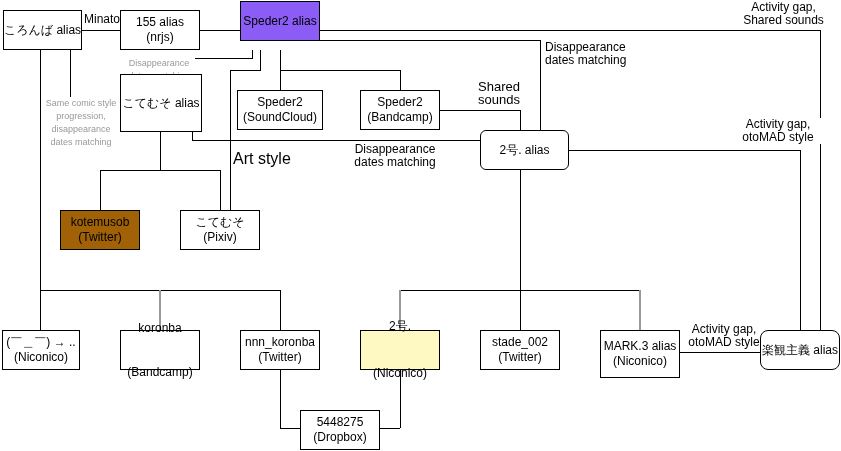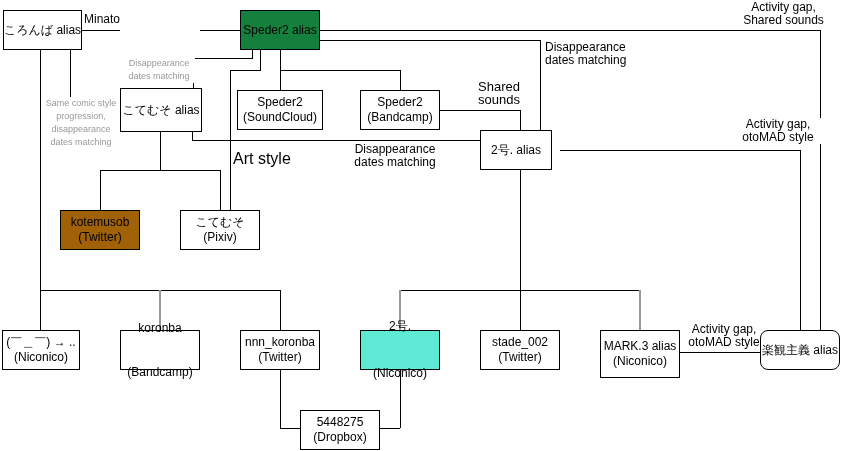--- a/index.html
+++ b/index.html
@@ -119,35 +119,39 @@
       <span class="lbl-line">Activity gap,</span>
       <span class="lbl-line">otoMAD style</span>
     </div>
     <div class="elabel" style="left: 684px; top: 323px; width: 80px; text-align: center; font-size: 12px; color: rgb(0, 0, 0);">
       <span class="lbl-line">Activity gap,</span>
       <span class="lbl-line">otoMAD style</span>
     </div>
     <div class="node" style="left: 3px; top: 10px; width: 79px; height: 40px; background: rgb(255, 255, 255); border-color: rgb(0, 0, 0);">
       <span class="node-line">ころんば alias</span>
     </div>
-    <div class="node" style="left: 240px; top: 10px; width: 80px; height: 40px; background: #15803d; border-color: rgb(0, 0, 0);">
+    <div class="node" style="left: 120px; top: 10px; width: 80px; height: 40px; background: rgb(255, 255, 255); border-color: rgb(0, 0, 0);">
+      <span class="node-line">155 alias</span>
+      <span class="node-line">(nrjs)</span>
+    </div>
+    <div class="node" style="left: 240px; top: 1px; width: 80px; height: 40px; background: #8b5cf6; border-color: rgb(0, 0, 0);">
       <span class="node-line">Speder2 alias</span>
     </div>
-    <div class="node" style="left: 120px; top: 88px; width: 82px; height: 44px; background: rgb(255, 255, 255); border-color: rgb(0, 0, 0);">
+    <div class="node" style="left: 120px; top: 74px; width: 82px; height: 58px; background: rgb(255, 255, 255); border-color: rgb(0, 0, 0);">
       <span class="node-line">こてむそ alias</span>
     </div>
     <div class="node" style="left: 237px; top: 90px; width: 86px; height: 40px; background: rgb(255, 255, 255); border-color: rgb(0, 0, 0);">
       <span class="node-line">Speder2</span>
       <span class="node-line">(SoundCloud)</span>
     </div>
     <div class="node" style="left: 360px; top: 90px; width: 80px; height: 40px; background: rgb(255, 255, 255); border-color: rgb(0, 0, 0);">
       <span class="node-line">Speder2</span>
       <span class="node-line">(Bandcamp)</span>
     </div>
-    <div class="node" style="left: 480px; top: 130px; width: 72px; height: 40px; background: rgb(255, 255, 255); border-color: rgb(0, 0, 0);">
+    <div class="node" style="left: 480px; top: 130px; width: 89px; height: 40px; background: rgb(255, 255, 255); border-color: rgb(0, 0, 0); border-radius: 6px;">
       <span class="node-line">2号. alias</span>
     </div>
     <div class="node" style="left: 60px; top: 210px; width: 80px; height: 40px; background: #a16207; border-color: rgb(0, 0, 0);">
       <span class="node-line">kotemusob</span>
       <span class="node-line">(Twitter)</span>
     </div>
     <div class="node" style="left: 180px; top: 210px; width: 80px; height: 40px; background: rgb(255, 255, 255); border-color: rgb(0, 0, 0);">
       <span class="node-line">こてむそ</span>
       <span class="node-line">(Pixiv)</span>
     </div>
@@ -156,21 +160,21 @@
       <span class="node-line">(Niconico)</span>
     </div>
     <div class="node" style="left: 120px; top: 330px; width: 80px; height: 40px; background: rgb(255, 255, 255); border-color: rgb(0, 0, 0); gap: 29px;">
       <span class="node-line">koronba</span>
       <span class="node-line">(Bandcamp)</span>
     </div>
     <div class="node" style="left: 240px; top: 330px; width: 80px; height: 40px; background: rgb(255, 255, 255); border-color: rgb(0, 0, 0);">
       <span class="node-line">nnn_koronba</span>
       <span class="node-line">(Twitter)</span>
     </div>
-    <div class="node" style="left: 360px; top: 330px; width: 80px; height: 40px; background: #5eead4; border-color: rgb(0, 0, 0); gap: 32px;">
+    <div class="node" style="left: 360px; top: 330px; width: 80px; height: 40px; background: #fef9c3; border-color: rgb(0, 0, 0); gap: 32px;">
       <span class="node-line">2号.</span>
       <span class="node-line">(Niconico)</span>
     </div>
     <div class="node" style="left: 480px; top: 330px; width: 80px; height: 40px; background: rgb(255, 255, 255); border-color: rgb(0, 0, 0);">
       <span class="node-line">stade_002</span>
       <span class="node-line">(Twitter)</span>
     </div>
     <div class="node" style="left: 600px; top: 330px; width: 80px; height: 48px; background: rgb(255, 255, 255); border-color: rgb(0, 0, 0);">
       <span class="node-line">MARK.3 alias</span>
       <span class="node-line">(Niconico)</span>

